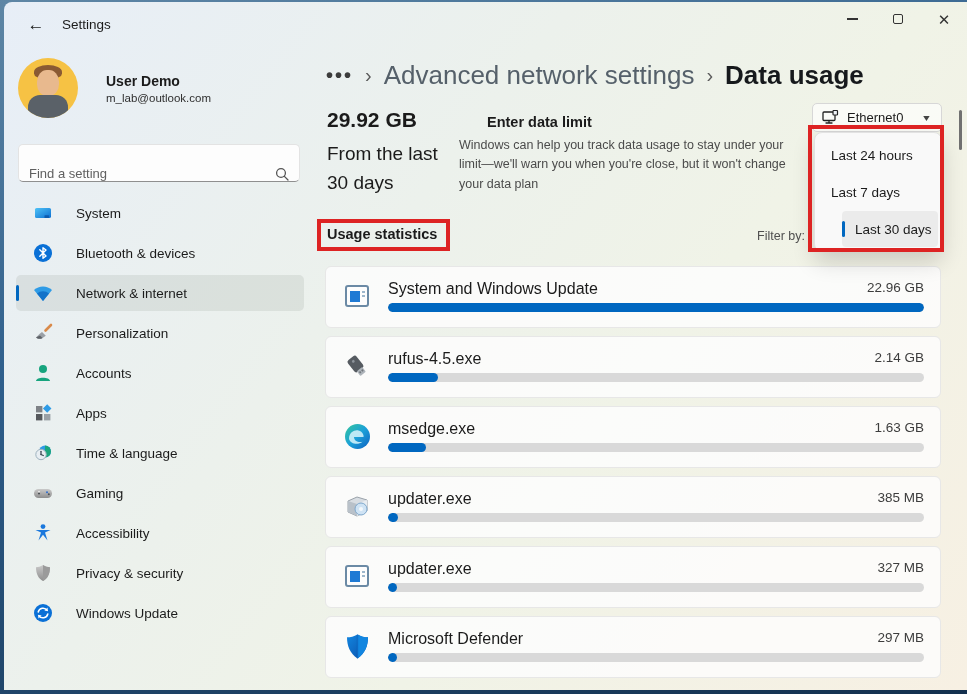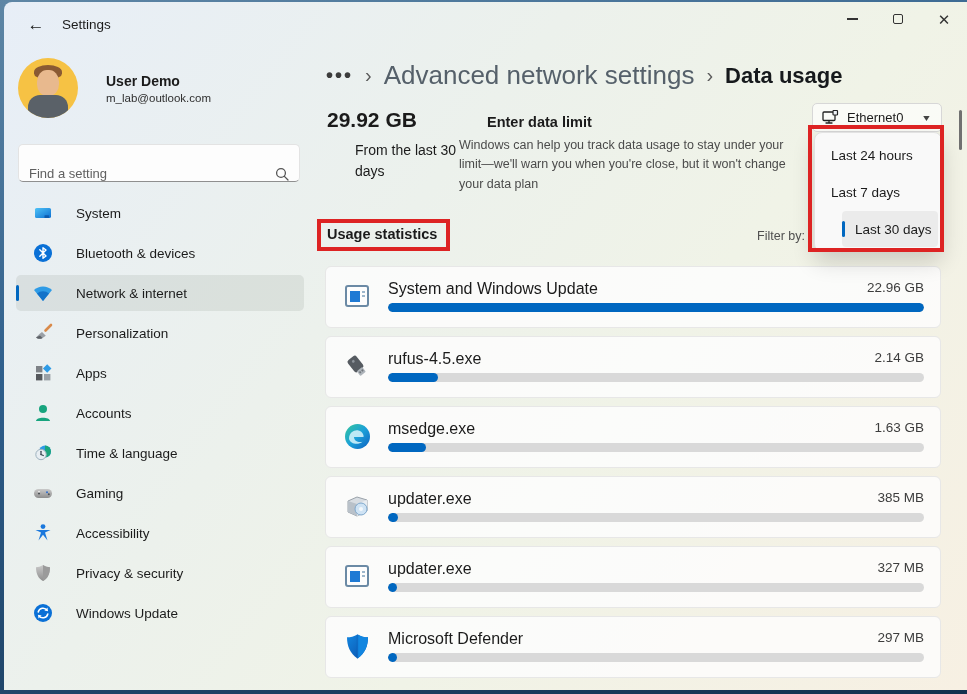--- a/index.html
+++ b/index.html
@@ -45,23 +45,23 @@
   .nav-item.selected { background:rgba(160,170,160,0.22); }
   .nav-item.selected::before { content:""; position:absolute; left:0; top:10px; width:3px; height:16px;
     border-radius:2px; background:#0067c0; }
   .nav-ico { width:22px; height:22px; display:flex; align-items:center; justify-content:center; flex:0 0 auto; }
   
   .main { position:absolute; left:310px; top:44px; width:653px; height:644px; }
   .breadcrumb { position:absolute; left:12px; top:14px; display:flex; align-items:center; gap:12px; white-space:nowrap; }
   .bc-ellipsis { font-size:20px; letter-spacing:2px; color:#3c3c3c; font-weight:bold; cursor:pointer; }
   .bc-sep { font-size:20px; color:#5a5a5a; }
   .bc-parent { font-size:26px; color:#55606a; cursor:pointer; }
-  .bc-current { font-size:22px; font-weight:600; color:#16191c; }
+  .bc-current { font-size:26px; font-weight:600; color:#16191c; }
   .stat-total { position:absolute; left:13px; top:62px; font-size:21px; font-weight:bold; color:#1b1b1b; }
-  .stat-period { position:absolute; left:13px; top:94px; font-size:14px; color:#1b1b1b; width:120px; line-height:1.5;margin-left:28px; }
+  .stat-period { position:absolute; left:13px; top:94px; font-size:19px; color:#1b1b1b; width:120px; line-height:1.5; }
   .limit-title { position:absolute; left:145px; top:68px; font-size:14.5px; font-weight:bold; color:#1b1b1b;margin-left:28px; }
   .limit-desc { position:absolute; left:145px; top:90px; width:342px; font-size:12.5px; color:#4b4b4b; line-height:1.55; }
   .adapter-btn { position:absolute; left:498px; top:57px; width:130px; height:29px;
     background:rgba(255,255,255,0.65); border:1px solid #d7d7d7; border-radius:5px;
     display:flex; align-items:center; gap:8px; padding:0 9px; cursor:pointer; }
   .adapter-label { font-size:13px; color:#1b1b1b; flex:1; }
   .chev { font-size:11px; color:#444; transform:scaleY(0.8); }
   
   .flyout { position:absolute; left:500px; top:86px; width:128px; background:#f9f9f9;
     border:1px solid #e2e2e2; border-radius:8px; padding:3px;
@@ -187,36 +187,36 @@
                 <line x1="12.5" y1="7.5" x2="18" y2="2" stroke="#d98a4a" stroke-width="2.6" stroke-linecap="round"></line>
                 <path d="M9 9 L12.8 12.8 L9.5 15 C7.5 16.4 4.5 16 3 14.5 L6.8 10.8 Z" fill="#9aa0a6"></path>
                 <path d="M3 14.5 C4.5 16 7.5 16.4 9.5 15 L7 12.5 Z" fill="#5f6368"></path>
               </svg>
         </span>
         <span class="nav-label">Personalization</span>
       </div>
       <div class="nav-item">
         <span class="nav-ico">
           <svg width="20" height="20" viewBox="0 0 20 20">
+                <circle cx="10" cy="6" r="4" fill="#17a47e"></circle>
+                <path d="M3 18 C3 13.5 17 13.5 17 18 Z" fill="#17a47e"></path>
+              </svg>
+        </span>
+        <span class="nav-label">Accounts</span>
+      </div>
+      <div class="nav-item">
+        <span class="nav-ico">
+          <svg width="20" height="20" viewBox="0 0 20 20">
                 <rect x="3" y="3" width="6.4" height="6.4" fill="#7e8287"></rect>
                 <rect x="3" y="11" width="6.4" height="6.4" fill="#55585c"></rect>
                 <rect x="11" y="11" width="6.4" height="6.4" fill="#9aa0a6"></rect>
                 <rect x="11.2" y="2.6" width="6" height="6" fill="#2e9be6" transform="rotate(45 14.2 5.6)"></rect>
               </svg>
         </span>
         <span class="nav-label">Apps</span>
-      </div>
-      <div class="nav-item">
-        <span class="nav-ico">
-          <svg width="20" height="20" viewBox="0 0 20 20">
-                <circle cx="10" cy="6" r="4" fill="#17a47e"></circle>
-                <path d="M3 18 C3 13.5 17 13.5 17 18 Z" fill="#17a47e"></path>
-              </svg>
-        </span>
-        <span class="nav-label">Accounts</span>
       </div>
       <div class="nav-item">
         <span class="nav-ico">
           <svg width="20" height="20" viewBox="0 0 20 20">
                 <circle cx="12" cy="8.5" r="6" fill="#2e9be6"></circle>
                 <path d="M12 2.5 A6 6 0 0 1 12 14.5" fill="#1aa57c"></path>
                 <circle cx="8" cy="11.5" r="5.2" fill="#e8eef2" stroke="#9fb3bf" stroke-width="1"></circle>
                 <line x1="8" y1="11.5" x2="8" y2="8.3" stroke="#3c4a55" stroke-width="1.3" stroke-linecap="round"></line>
                 <line x1="8" y1="11.5" x2="10.3" y2="12.5" stroke="#3c4a55" stroke-width="1.3" stroke-linecap="round"></line>
               </svg>

